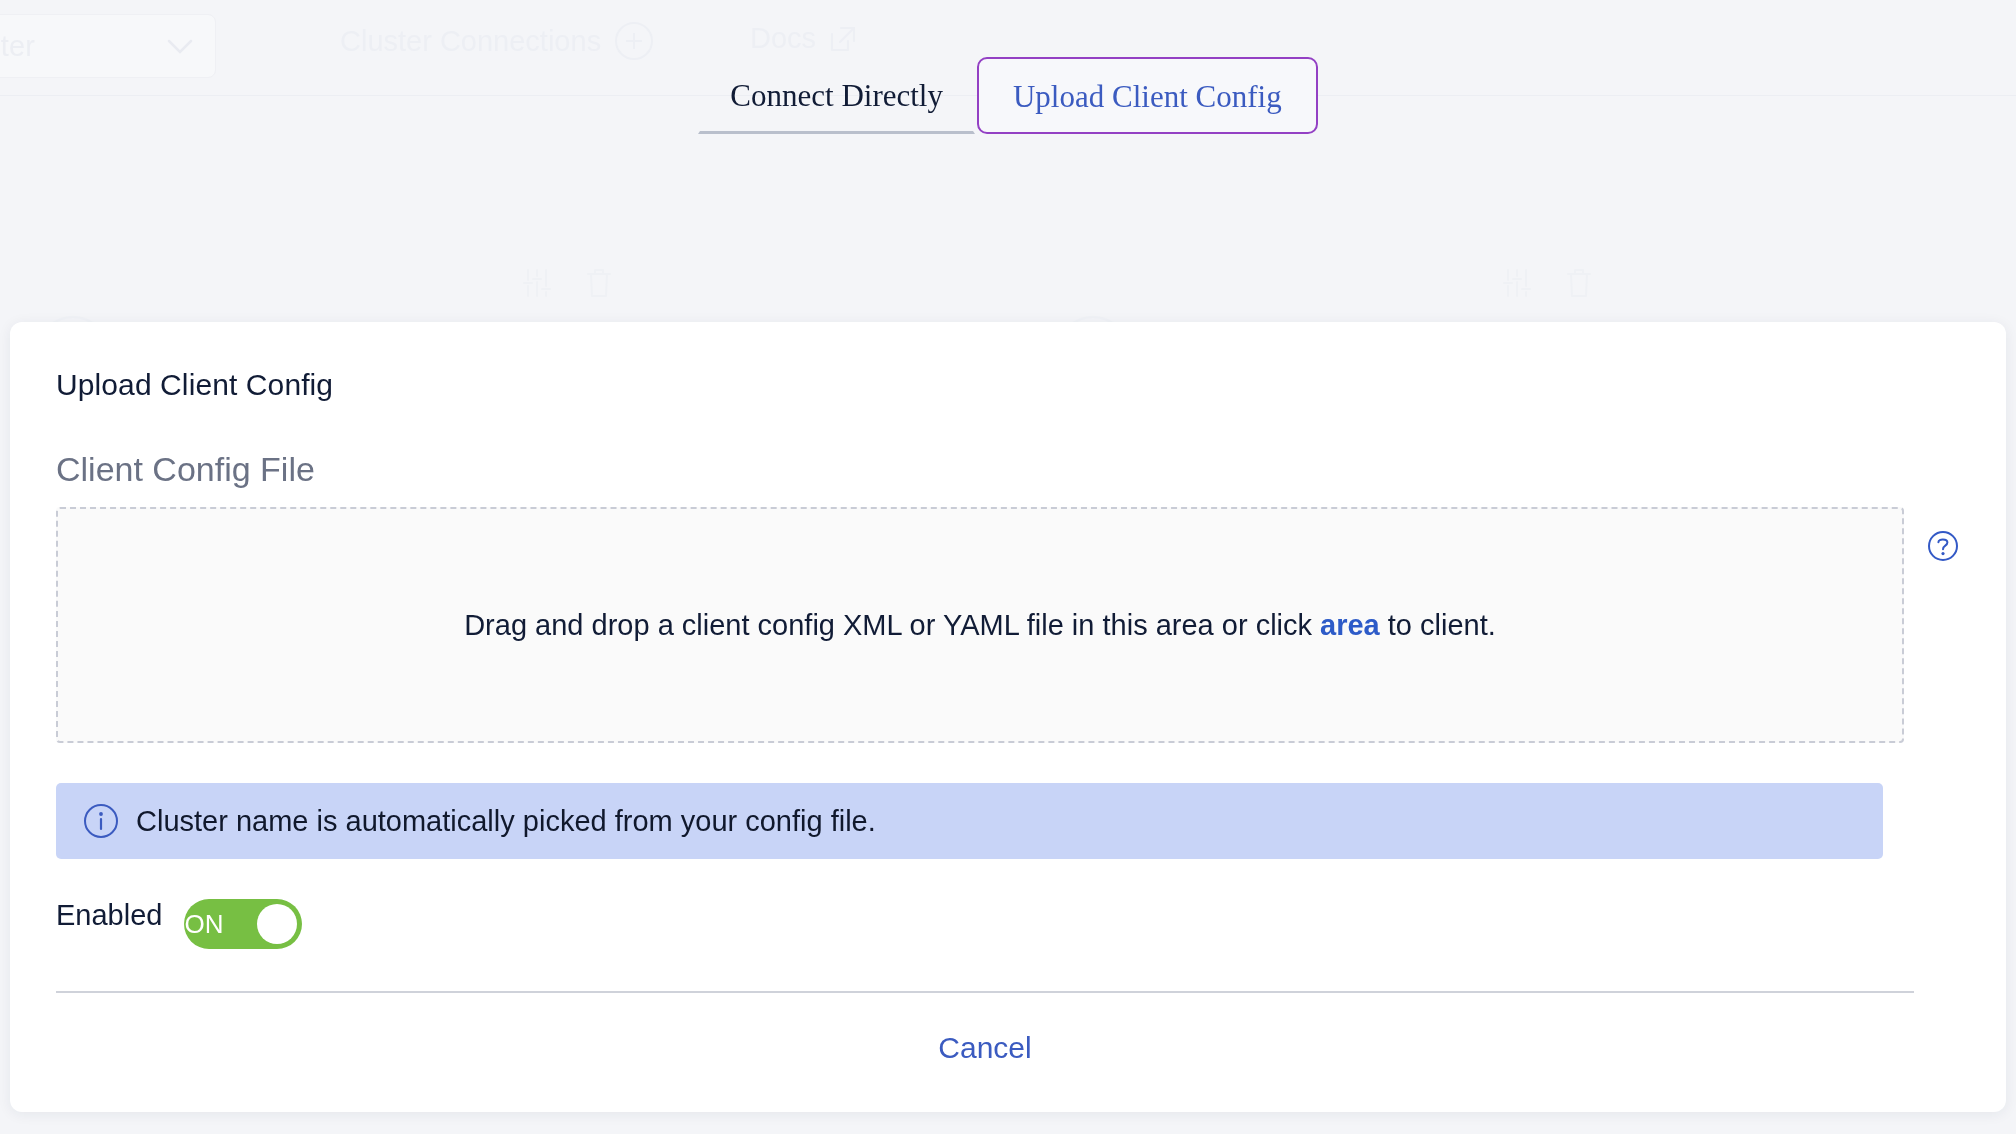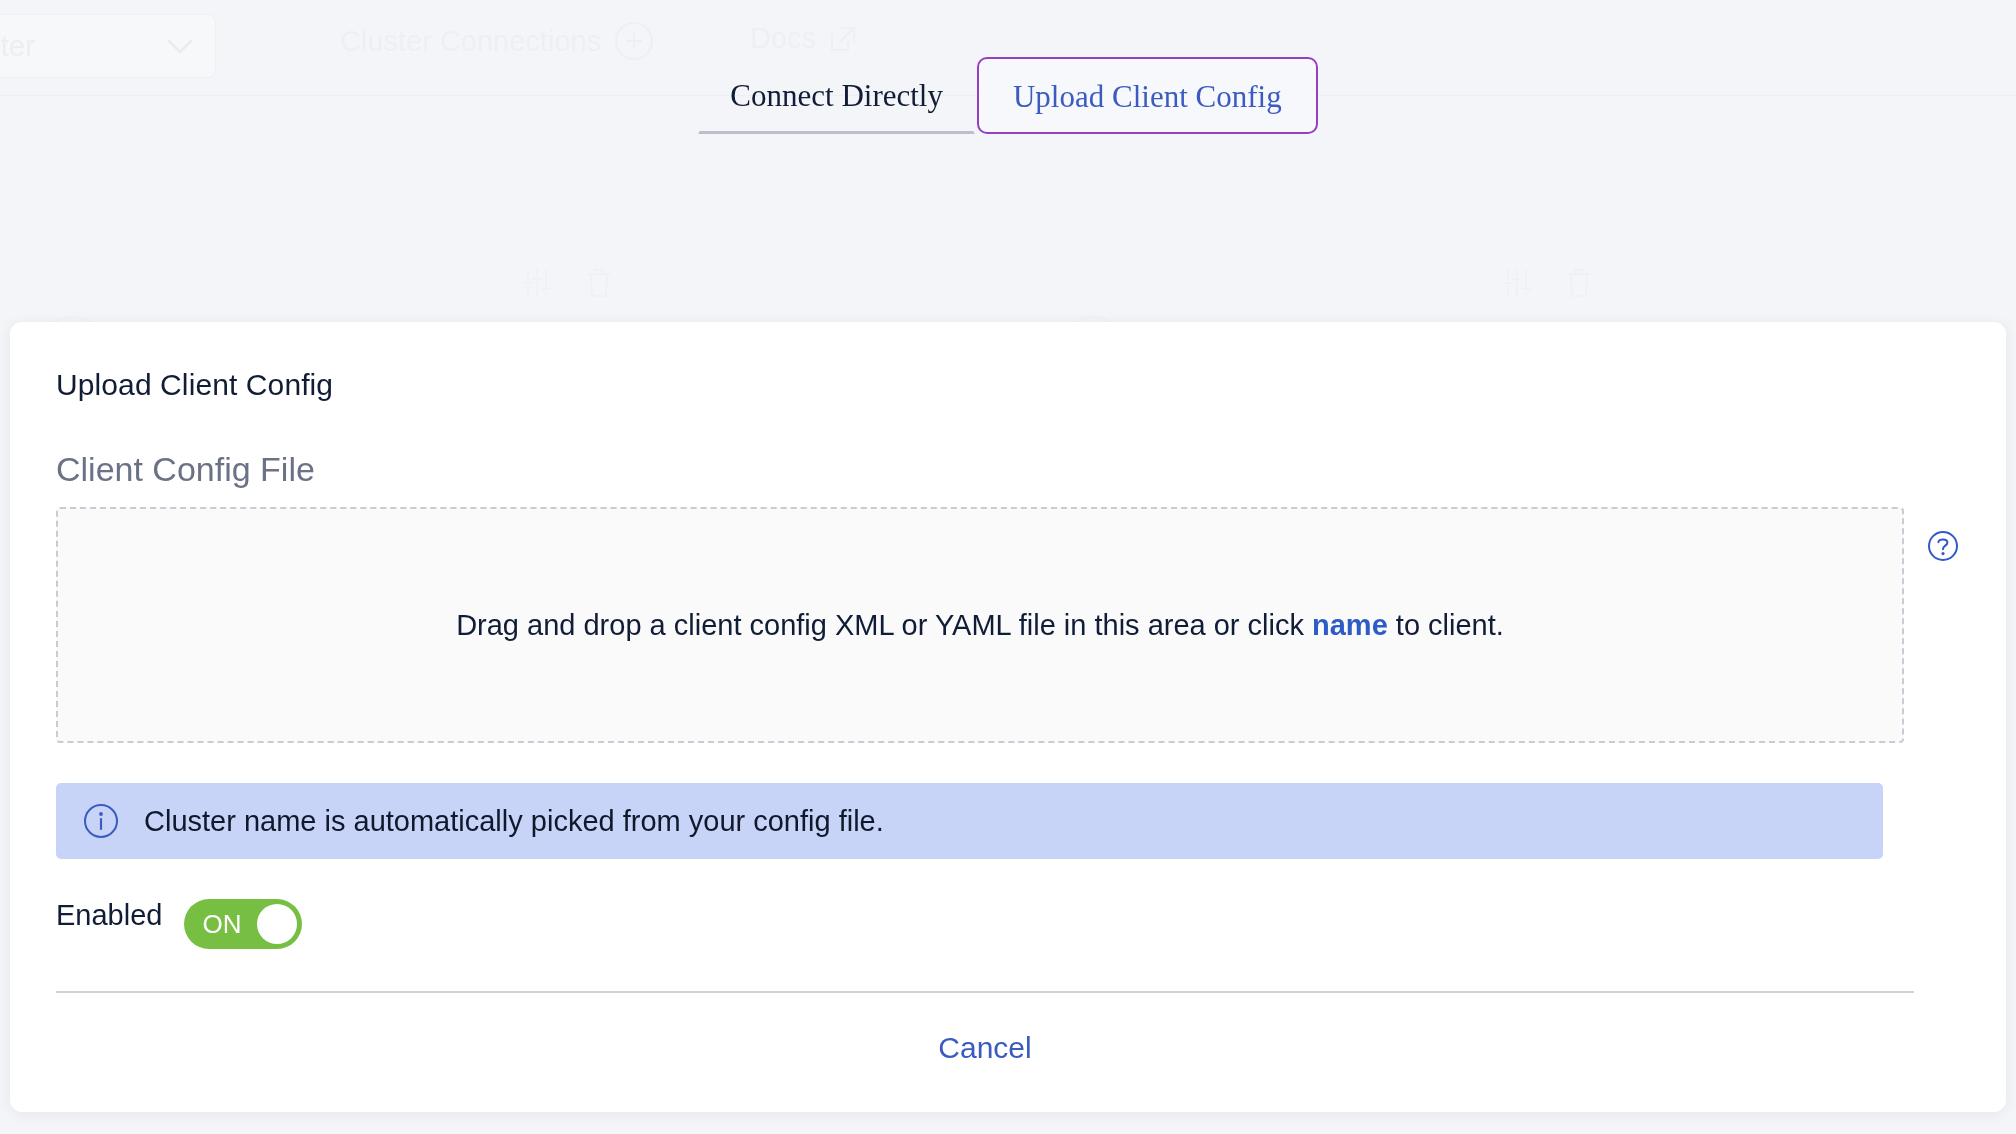--- a/index.html
+++ b/index.html
@@ -227,21 +227,21 @@
   .help-icon svg { display: block; }
 
   .info-banner {
     margin-top: 40px;
     margin-right: 77px;
     background: #c8d4f7;
     border-radius: 5px;
     height: 76px;
     display: flex;
     align-items: center;
-    gap: 24px;
+    gap: 16px;
     padding: 0 26px;
   }
   .info-icon { width: 38px; height: 38px; flex: 0 0 38px; }
   .info-icon svg { display: block; }
   .info-text {
     font-size: 29px;
     color: #10182c;
   }
 
   .enabled-row {
@@ -260,21 +260,21 @@
     display: flex;
     align-items: center;
     justify-content: flex-start;
     position: relative;
     cursor: pointer;
     border: none;
     padding: 0;
   }
   .toggle-text {
     position: absolute;
-    left: 18px;
+    left: 0;
     font-size: 26px;
     color: #ffffff;
     font-family: inherit;
   }
   .toggle-knob {
     position: absolute;
     right: 5px;
     width: 40px; height: 40px;
     border-radius: 50%;
     background: #ffffff;
@@ -389,21 +389,21 @@
 
   <div class="panel">
 
     <div class="panel-heading">Upload Client Config</div>
 
     <div class="field-label">Client Config File</div>
 
     <div class="drop-row">
       <div class="dropzone">
         <div class="dropzone-text">
-          <span>Drag and drop a client config XML or YAML file in this area or click </span><span class="here">name</span><span> to client.</span>
+          <span>Drag and drop a client config XML or YAML file in this area or click </span><span class="here">area</span><span> to client.</span>
         </div>
       </div>
       <span class="help-icon">
         <svg width="34" height="34" viewBox="0 0 34 34">
           <circle cx="17" cy="17" r="14" fill="none" stroke="#3359c6" stroke-width="2"></circle>
           <path d="M12.4 13.2 C12.4 9.6 21.4 9.6 21.4 13.6 C21.4 16.8 17 16.6 17 20.2" fill="none" stroke="#3359c6" stroke-width="2" stroke-linecap="round"></path>
           <circle cx="17" cy="24.6" r="1.6" fill="#3359c6"></circle>
         </svg>
       </span>
     </div>

